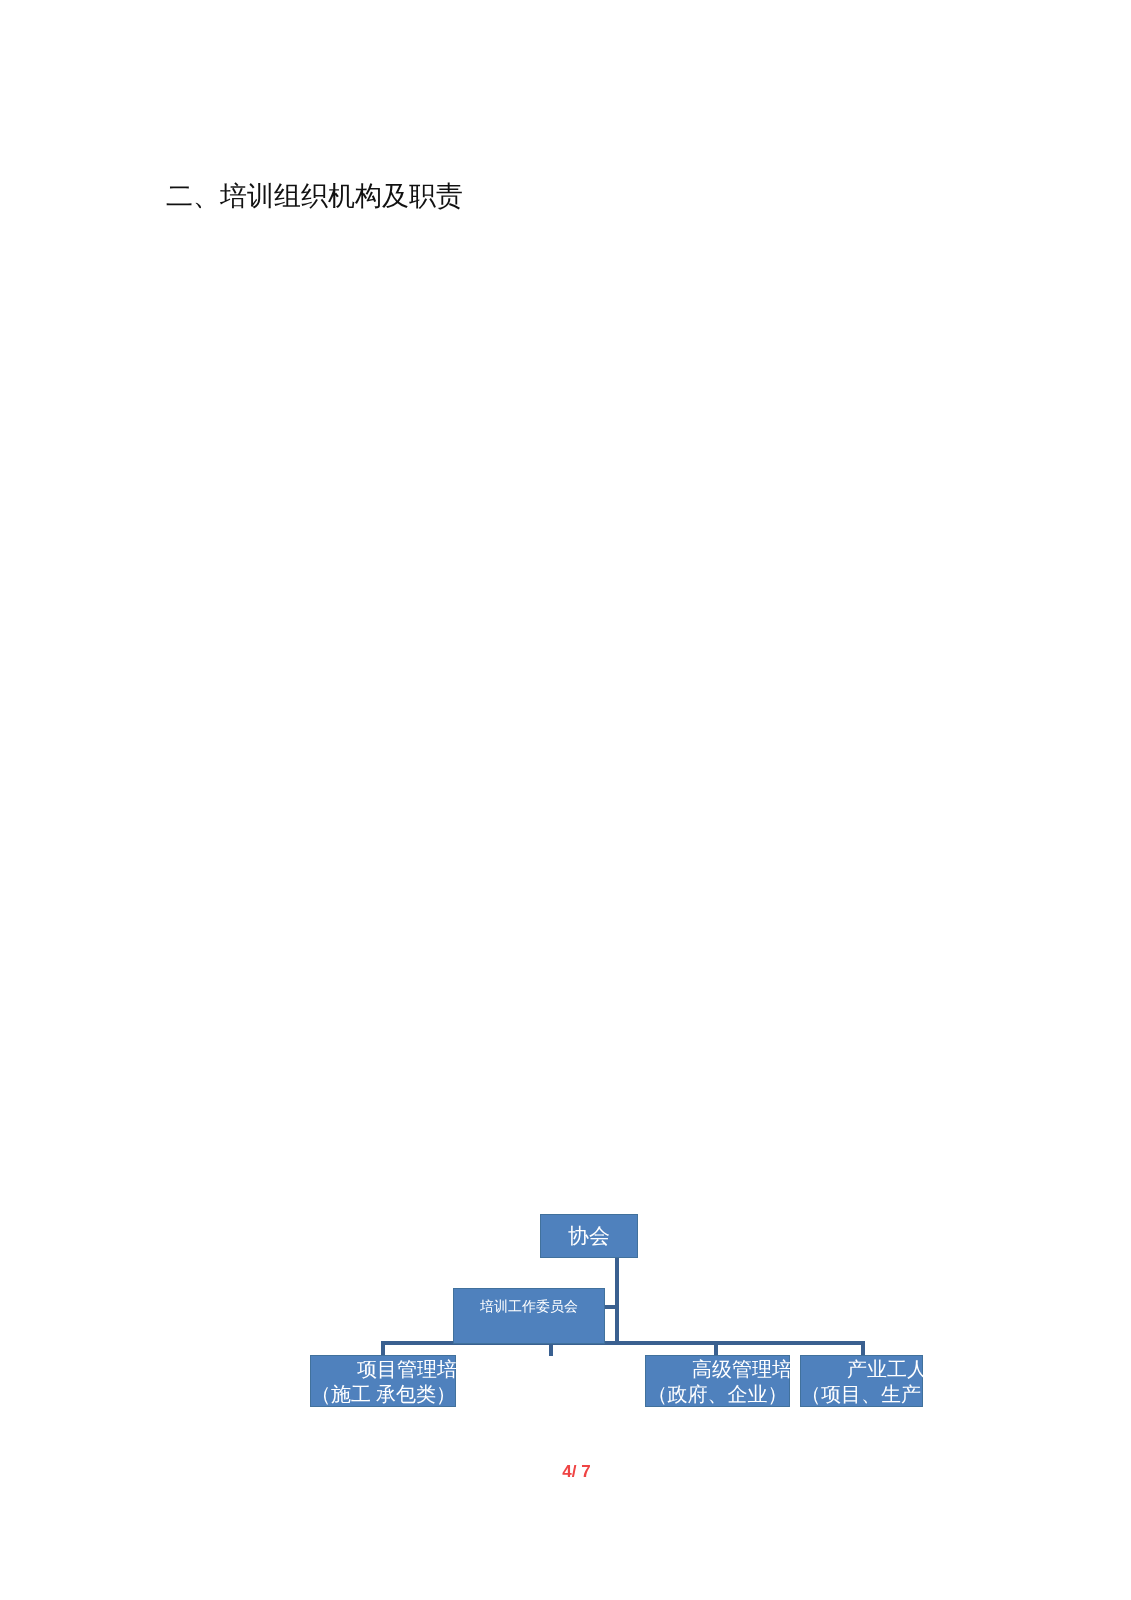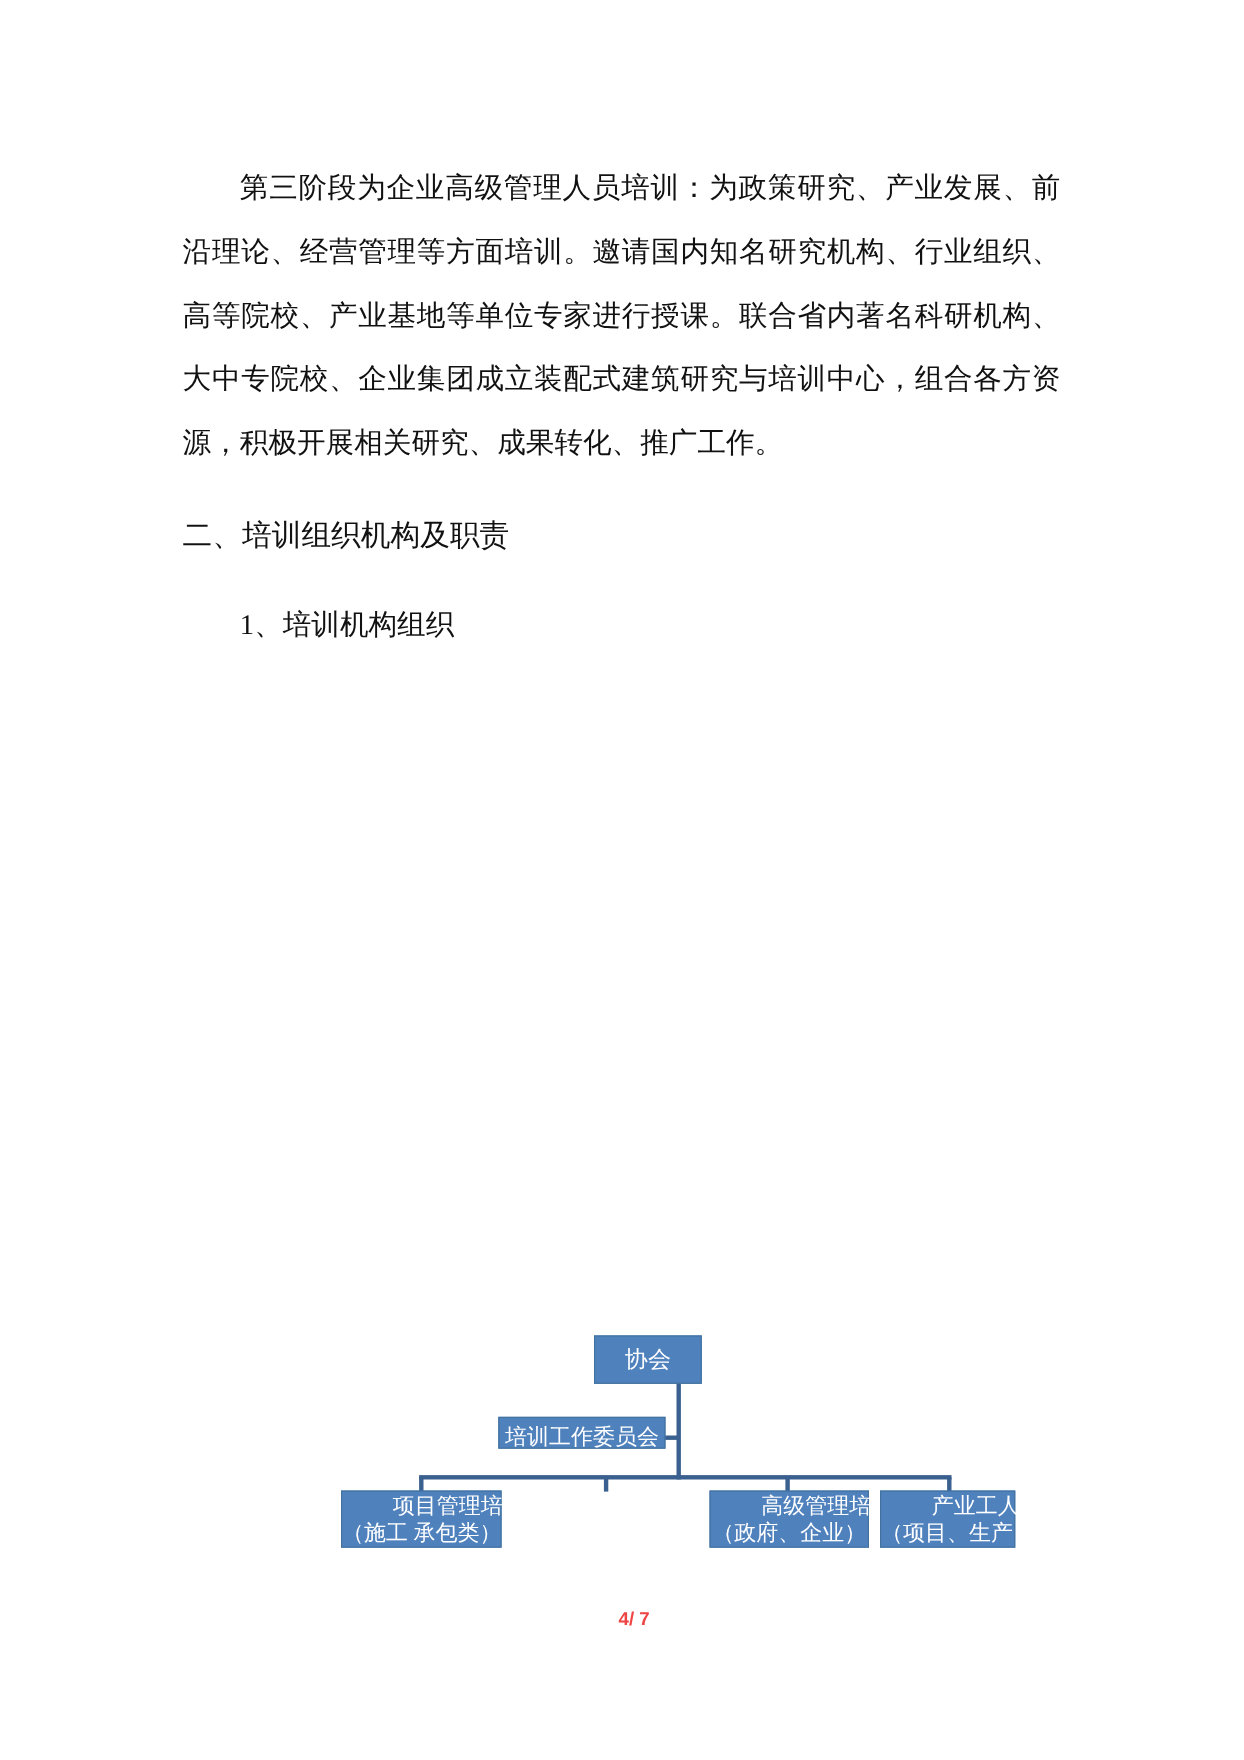--- a/index.html
+++ b/index.html
@@ -49,21 +49,21 @@
   .node {
     position: absolute;
     background: var(--box-fill, #4F81BD);
     border: 1px solid var(--box-border, #41719C);
     box-sizing: border-box;
     color: var(--box-text, #FFFFFF);
     text-align: center;
     font-family: "Liberation Serif", "DejaVu Serif", serif;
   }
   .node.root    { left: 540px; top: 1214px; width: 98px;  height: 44px; font-size: 21px; line-height: 42px; }
-  .node.committee { left: 453px; top: 1288px; width: 152px; height: 29px; font-size: 20px; line-height: 36px; text-align: center; }
+  .node.committee { left: 453px; top: 1288px; width: 152px; height: 56px; font-size: 14px; line-height: 36px; text-align: center; }
   .node.leaf    { top: 1355px; height: 52px; font-size: 20px; }
   .node.leaf .l1, .node.leaf .l2 { display: block; line-height: 25px; white-space: nowrap; }
   .node.leaf .l1 { margin-top: 1px; margin-left: 46px; }
   .leaf-1 { left: 310px; width: 146px; }
   .leaf-2 { left: 478px; width: 145px; }
   .leaf-3 { left: 645px; width: 145px; }
   .leaf-4 { left: 800px; width: 123px; }
   .conn { position: absolute; background: var(--line-color, #3A6090); }
   .vline-root      { left: 615px; top: 1256px; width: 4px; height: 89px; }
   .stub-committee  { left: 603px; top: 1305px; width: 14px; height: 4px; }
@@ -86,23 +86,21 @@
     color: #ef4444;
     margin-left: 11px;
   }
 </style>
 </head>
 <body>
 
 <div class="page">
 
   <div class="content">
-    <p class="body-para">第三阶段为企业高级管理人员培训：为政策研究、产业发展、前沿理论、经营管理等方面培训。邀请国内知名研究机构、行业组织、高等院校、产业基地等单位专家进行授课。联合省内著名科研机构、大中专院校、企业集团成立装配式建筑研究与培训中心，组合各方资源，积极开展相关研究、成果转化、推广工作。</p>
     <h2 class="heading">二、培训组织机构及职责</h2>
-    <p class="subheading">1、培训机构组织</p>
   </div>
 
   <div class="org-chart">
 
     <div class="conn vline-root"></div>
     <div class="conn stub-committee"></div>
     <div class="conn hline"></div>
     <div class="conn drop drop-1"></div>
     <div class="conn drop drop-2"></div>
     <div class="conn drop drop-3"></div>

